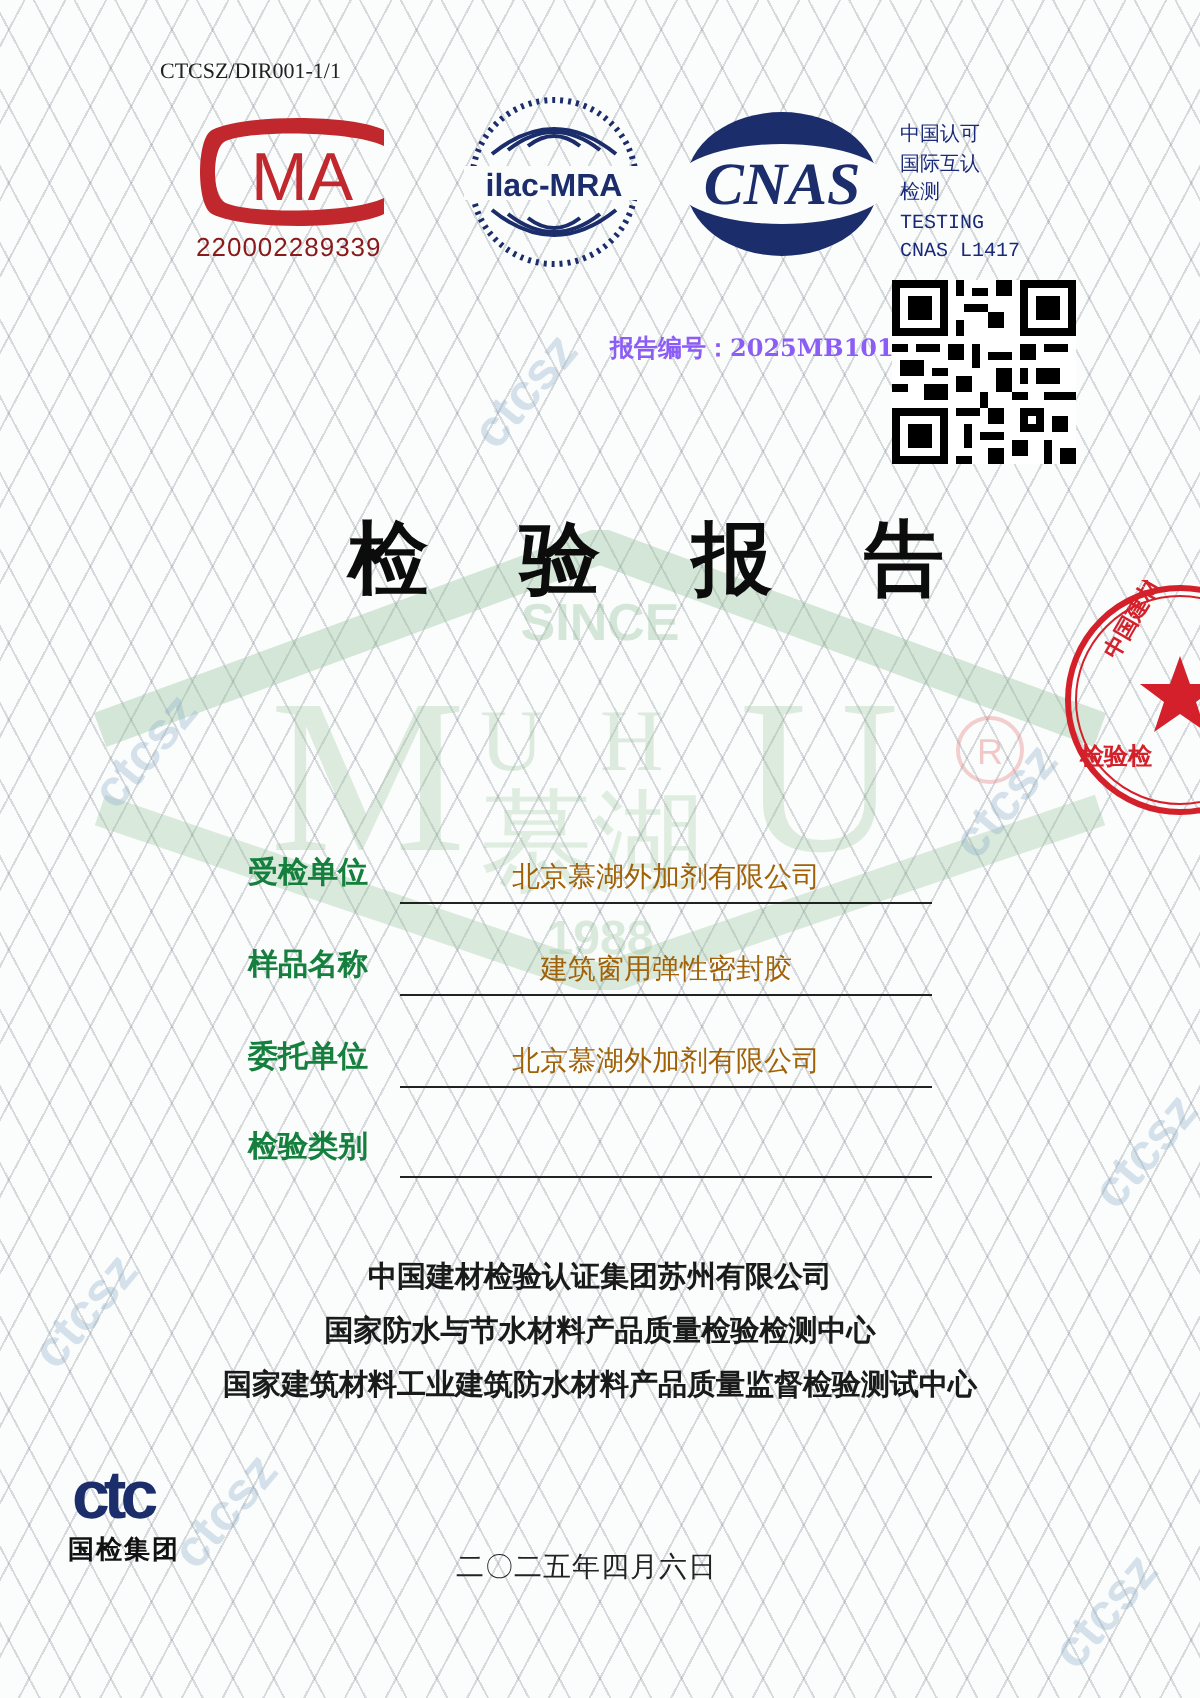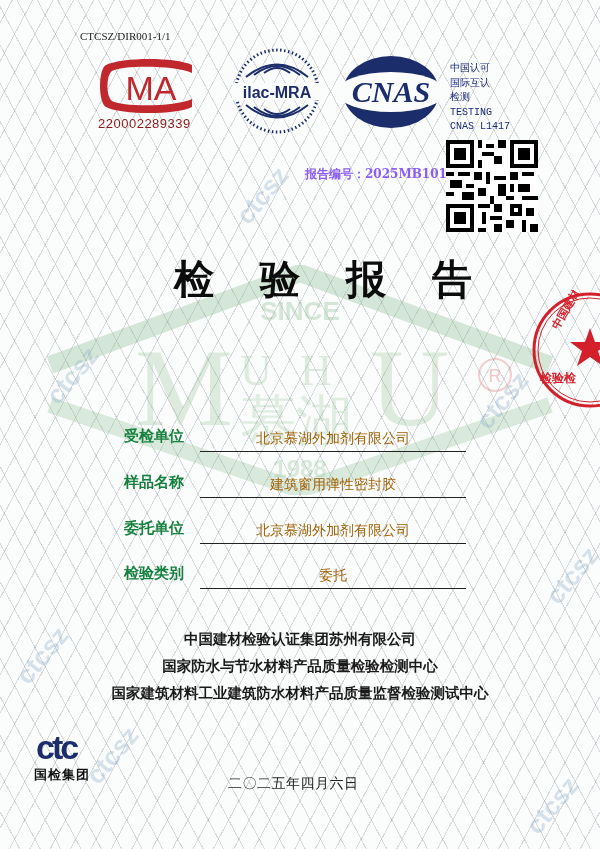--- a/index.html
+++ b/index.html
@@ -171,21 +171,20 @@
     <span class="field-value">建筑窗用弹性密封胶</span>
   </div>
   <div class="field" style="top:516px;">
     <span class="field-label">委托单位</span>
     <span class="field-line"></span>
     <span class="field-value">北京慕湖外加剂有限公司</span>
   </div>
   <div class="field" style="top:561px;font-family:Liberation Serif, serif;">
     <span class="field-label">检验类别</span>
     <span class="field-line"></span>
-    <span class="field-value">委托</span>
   </div>
 
   <div class="orgs">
     <div>中国建材检验认证集团苏州有限公司</div>
     <div>国家防水与节水材料产品质量检验检测中心</div>
     <div>国家建筑材料工业建筑防水材料产品质量监督检验测试中心</div>
   </div>
 
   <svg class="ctc" viewBox="0 0 70 30">
     <text x="0" y="26" font-family="Liberation Sans, sans-serif" font-weight="bold" font-size="34" fill="#1b2d6b" letter-spacing="-3">ctc</text>

